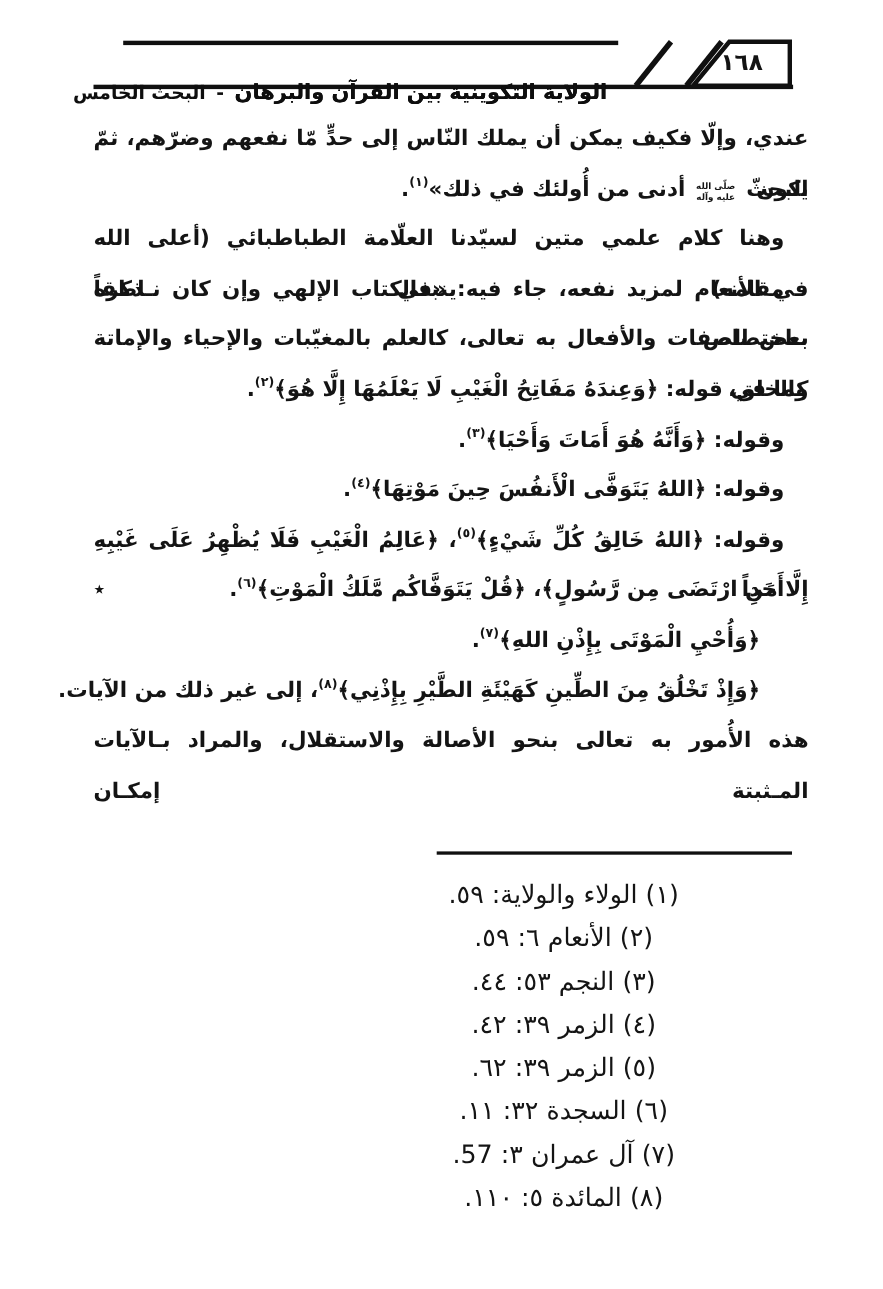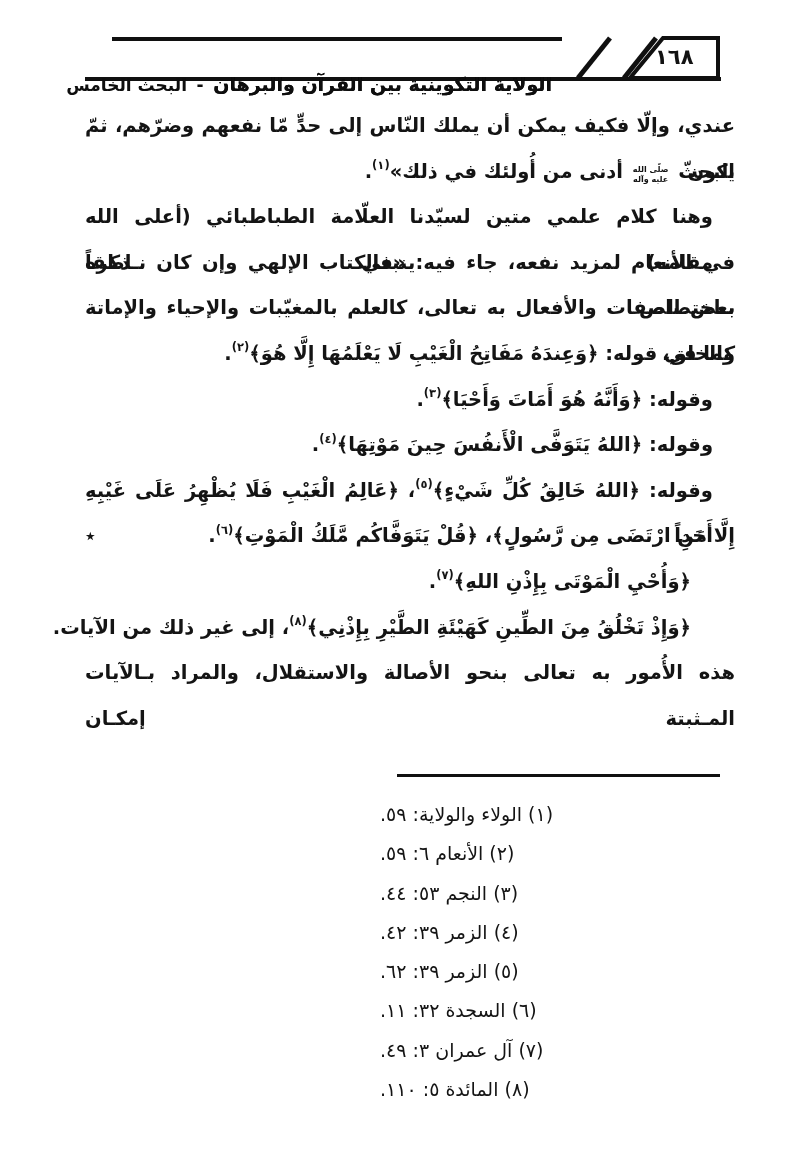--- a/index.html
+++ b/index.html
@@ -37,21 +37,21 @@
   .line sup{font-size:11.5px; line-height:0; position:relative; top:-1px;}
   .hon{
     display:inline-block; margin:16px 3px; vertical-align:-4px;
     font-size:8px; line-height:1.15; text-align:center; font-weight:bold;
   }
   .hon span{display:block;}
   
   .fn-sep{position:absolute; top:774px; right:83px; width:323px; height:3px; background:#101010;}
   .footnotes{
     position:absolute; top:795px; right:158px; width:265px;
-    direction:rtl; text-align:left; font-size:19px; font-weight:normal; color:#141414;
+    direction:rtl; text-align:center; font-size:23px; font-weight:normal; color:#141414;
   }
   .fn{height:39.3px; line-height:39.3px; white-space:nowrap;}
 </style>
 </head>
 <body>
 
 <div class="page">
 
   <div class="rule rule-top"></div>
   <div class="rule rule-bottom"></div>
@@ -93,17 +93,17 @@
   </div>
 
   <div class="fn-sep"></div>
   <div class="footnotes">
     <div class="fn">(١) الولاء والولاية: ٥٩.</div>
     <div class="fn">(٢) الأنعام ٦: ٥٩.</div>
     <div class="fn">(٣) النجم ٥٣: ٤٤.</div>
     <div class="fn">(٤) الزمر ٣٩: ٤٢.</div>
     <div class="fn">(٥) الزمر ٣٩: ٦٢.</div>
     <div class="fn">(٦) السجدة ٣٢: ١١.</div>
-    <div class="fn">(٧) آل عمران ٣: ٤٩.</div>
+    <div class="fn">(٧) آل عمران ٣: 57.</div>
     <div class="fn">(٨) المائدة ٥: ١١٠.</div>
   </div>
 
 </div>
 
 </body></html>

